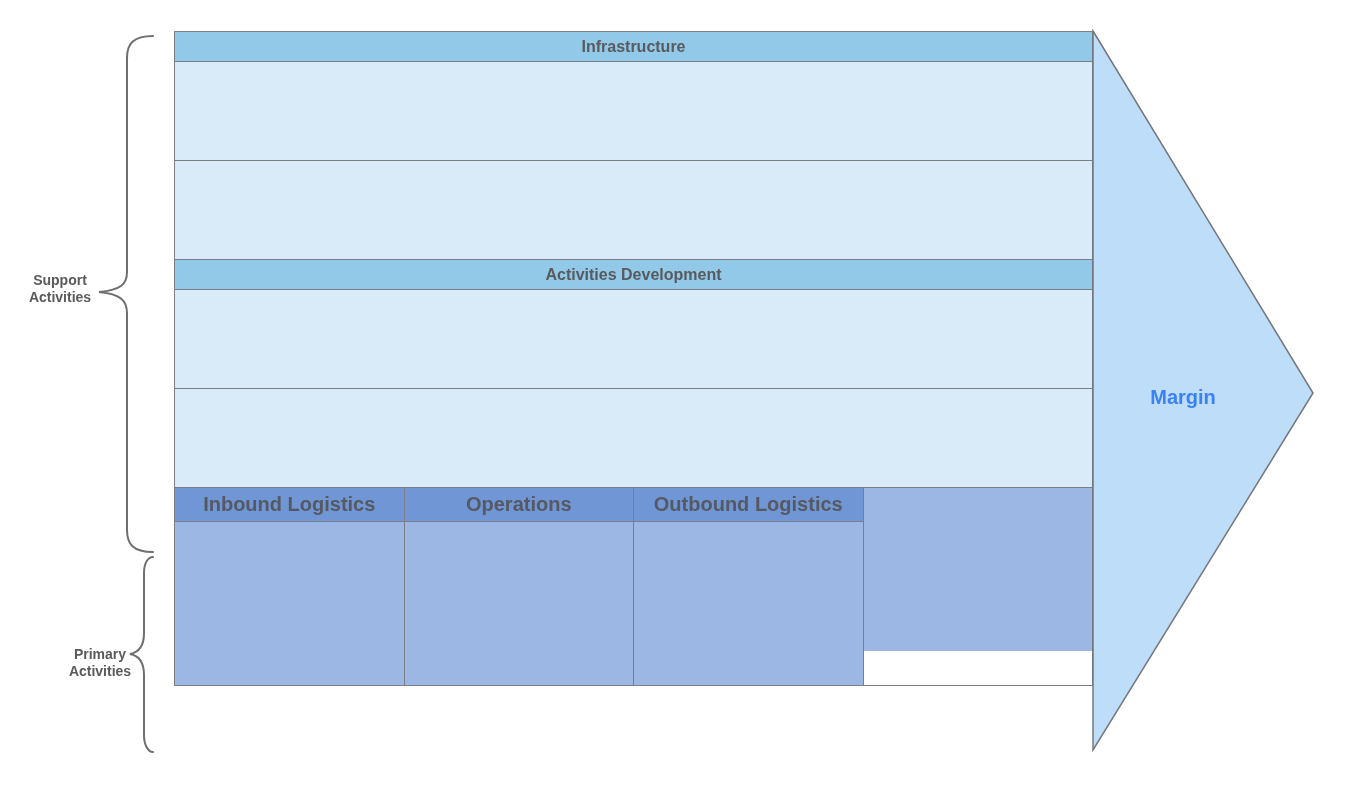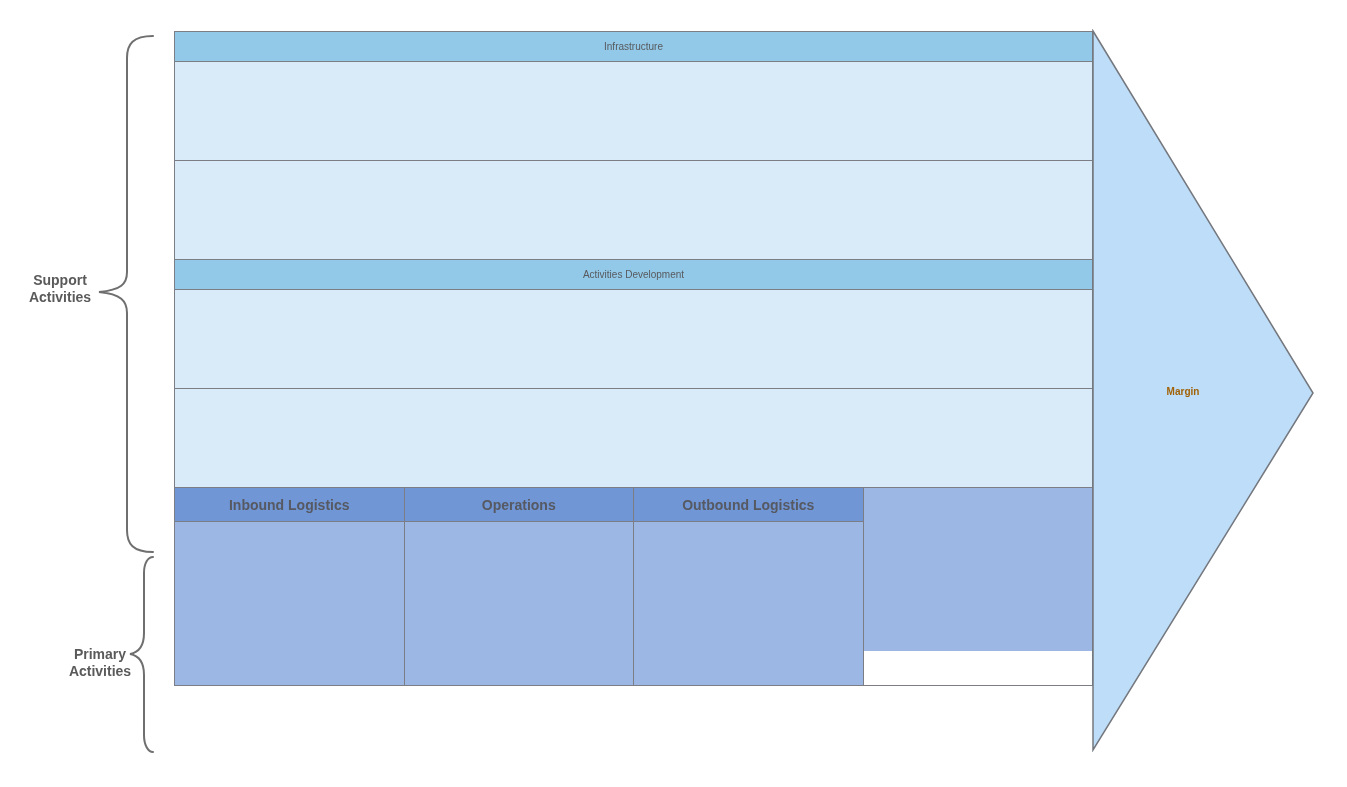--- a/index.html
+++ b/index.html
@@ -15,21 +15,21 @@
     position:absolute;
     left:174px; top:31px;
     width:919px;
   }
   .srow-header {
     height:31px;
     margin-top:-1px;
     background:#92C9E9;
     border:1px solid #7b7f85;
     display:flex; align-items:center; justify-content:center;
-    font-size:10px; font-weight:normal; color:#585a5e;
+    font-size:16px; font-weight:bold; color:#585a5e;
   }
   .srow-header:first-child { margin-top:0; }
   .srow-body {
     height:100px;
     margin-top:-1px;
     background:#D9EAF8;
     border:1px solid #7b7f85;
   }
   .primary-row {
     display:flex;
@@ -39,37 +39,37 @@
     flex:1;
     margin-left:-1px;
     border:1px solid #7b7f85;
   }
   .pcol:first-child { margin-left:0; }
   .pcol-header {
     height:34px;
     background:#7096D6;
     border-bottom:1px solid #7b7f85;
     display:flex; align-items:center; justify-content:center;
-    font-size:14px; font-weight:bold; color:#565962;
+    font-size:20px; font-weight:bold; color:#565962;
   }
   .pcol-body {
     height:163px;
     background:#9DB7E4;
   }
   .arrow-svg {
     position:absolute;
     left:1091px; top:29px;
     width:226px; height:723px;
   }
   .margin-label {
     position:absolute;
     left:1093px; top:386px;
     width:180px;
     text-align:center;
-    font-size:10px; font-weight:bold; color:#a16207;
+    font-size:20px; font-weight:bold; color:#3b82f6;
   }
   .brace-svg {
     position:absolute;
     left:0; top:0;
     width:174px; height:787px;
   }
   .side-label {
     position:absolute;
     text-align:center;
     font-size:14px; font-weight:bold; color:#5a5a5a;

